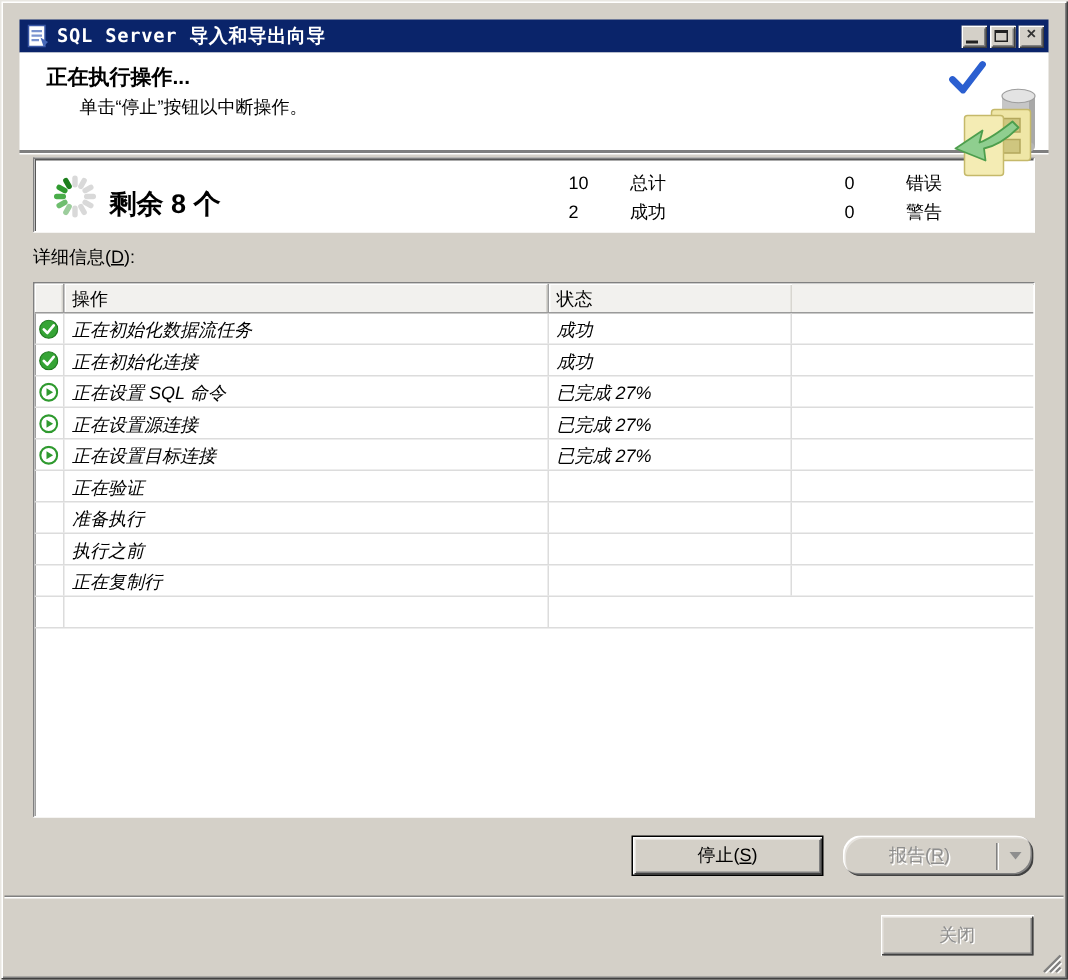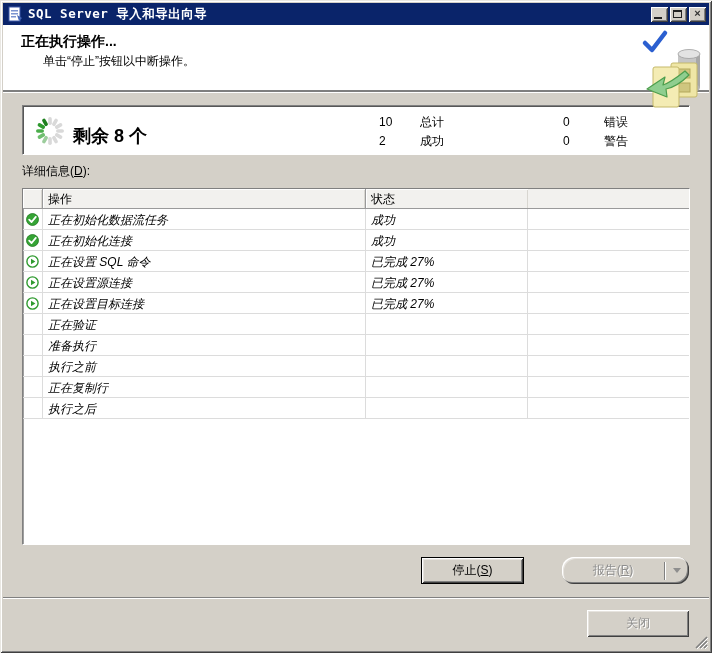--- a/index.html
+++ b/index.html
@@ -7,21 +7,21 @@
   body {
     font-family:"Liberation Sans", sans-serif;
     font-size:12px; color:#000;
     background:#d4d0c8;
   }
   .window{
     position:relative; width:712px; height:653px;
     background:#d4d0c8;
     box-shadow: inset 1px 1px 0 #e9e7e2, inset -1px -1px 0 #404040,
                 inset 2px 2px 0 #ffffff, inset -2px -2px 0 #808080;
-    padding:3px;
+    padding:13px;
     overflow:hidden;
   }
   
   .titlebar{
     position:relative; height:22px; background:#0a246a;
     display:flex; align-items:center; padding:0 3px 0 4px;
   }
   .title-text{
     color:#fff; font-weight:bold; font-size:12.5px; margin-left:5px;
     font-family:"DejaVu Sans Mono","Liberation Sans",sans-serif;
@@ -94,21 +94,21 @@
   .tcell:last-child{ border-right:none; }
   
   .btn{
     position:absolute; height:27px; background:#d4d0c8; border:none;
     font-family:"Liberation Sans",sans-serif; font-size:12px; color:#000;
     box-shadow: inset 1px 1px 0 #ffffff, inset -1px -1px 0 #404040,
                 inset 2px 2px 0 #e6e3de, inset -2px -2px 0 #808080;
     cursor:default;
   }
   .btn-stop{
-    left:421px; top:557px; width:103px;
+    left:421px; top:557px; width:128px;
     border:1px solid #000;
     box-shadow: inset 1px 1px 0 #ffffff, inset -1px -1px 0 #404040,
                 inset 2px 2px 0 #e6e3de, inset -2px -2px 0 #808080;
   }
   .btn-report{ left:562px; top:557px; width:127px;border-radius:12px; }
   .btn-close{ left:587px; top:610px; width:102px; }
   .btn.disabled{ color:#8e8e8e; text-shadow:1px 1px 0 #ffffff; }
   .split-inner{ display:flex; align-items:center; height:100%; }
   .split-label{ flex:1; text-align:center; }
   .split-sep{ width:1px; height:18px; background:#808080; box-shadow:1px 0 0 #ffffff; }
@@ -295,21 +295,20 @@
           <div class="tcell"></div>
         </div>
         <div class="trow">
           <div class="tcell icon"></div>
           <div class="tcell">正在复制行</div>
           <div class="tcell"></div>
           <div class="tcell"></div>
         </div>
         <div class="trow">
           <div class="tcell icon"></div>
-          <div class="tcell">执行之后</div>
           <div class="tcell"></div>
           <div class="tcell"></div>
         </div>
       </div>
   </div>
 
   <button class="btn btn-stop"><span>停止(</span><span class="u">S</span><span>)</span></button>
 
   <button class="btn btn-report disabled">
     <span class="split-inner">

